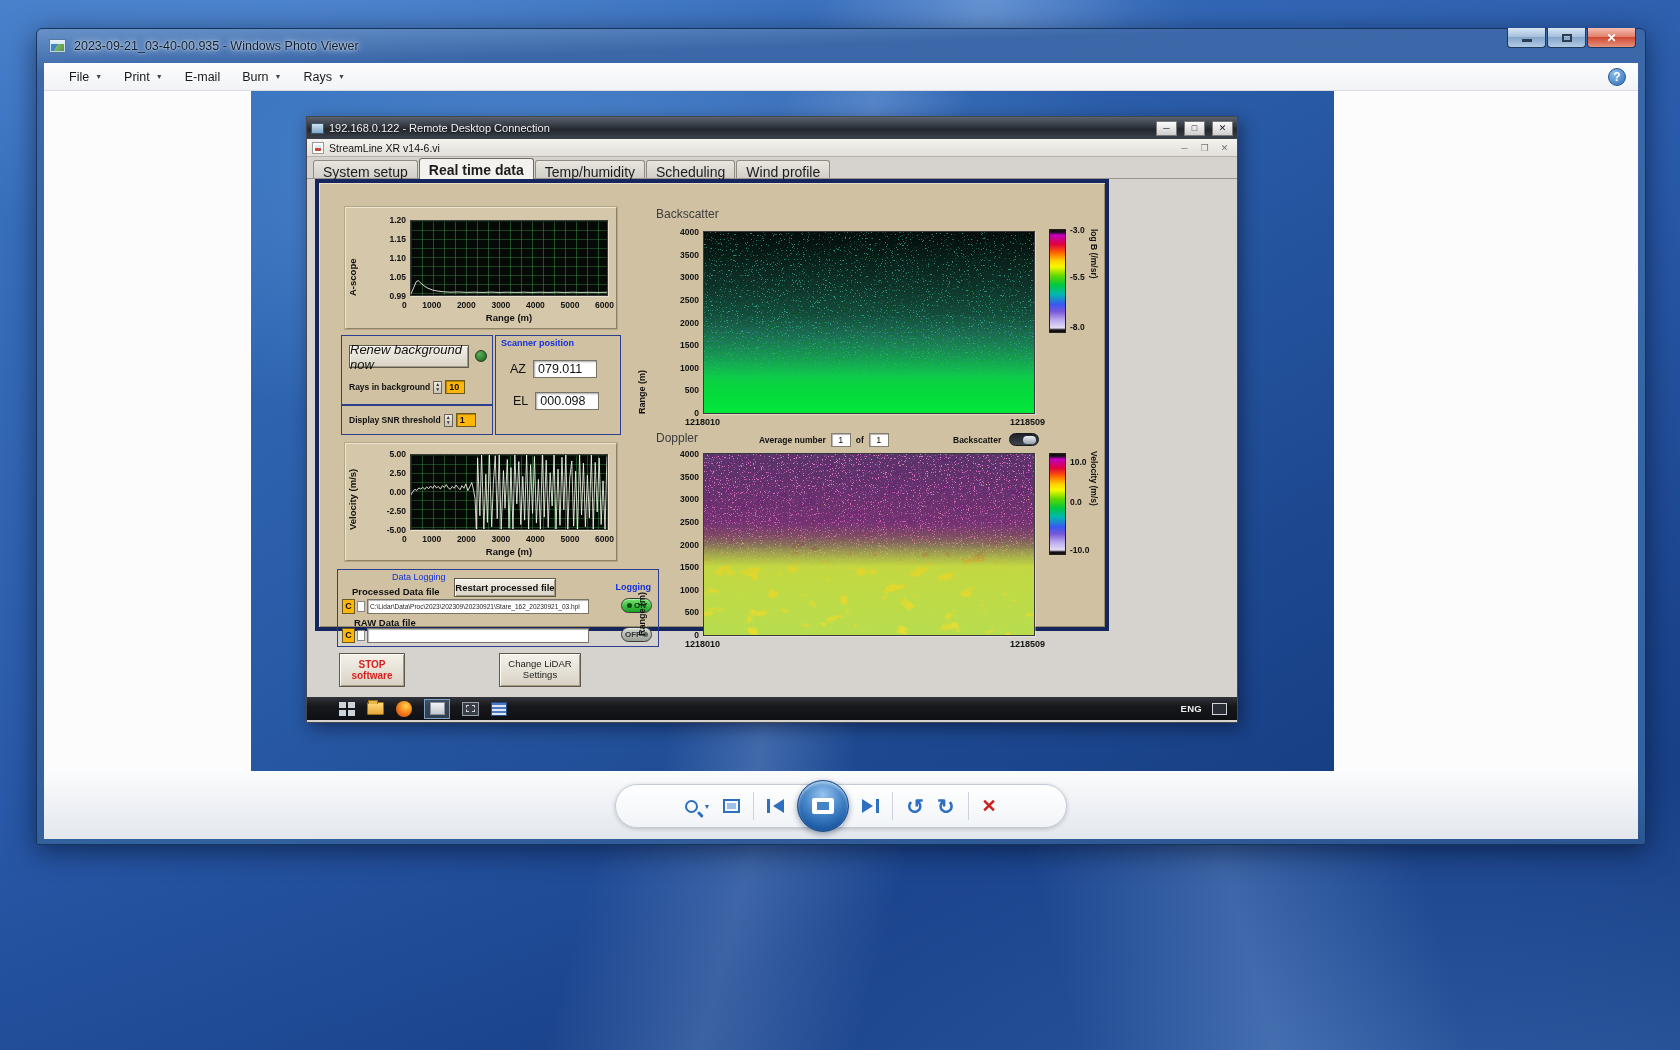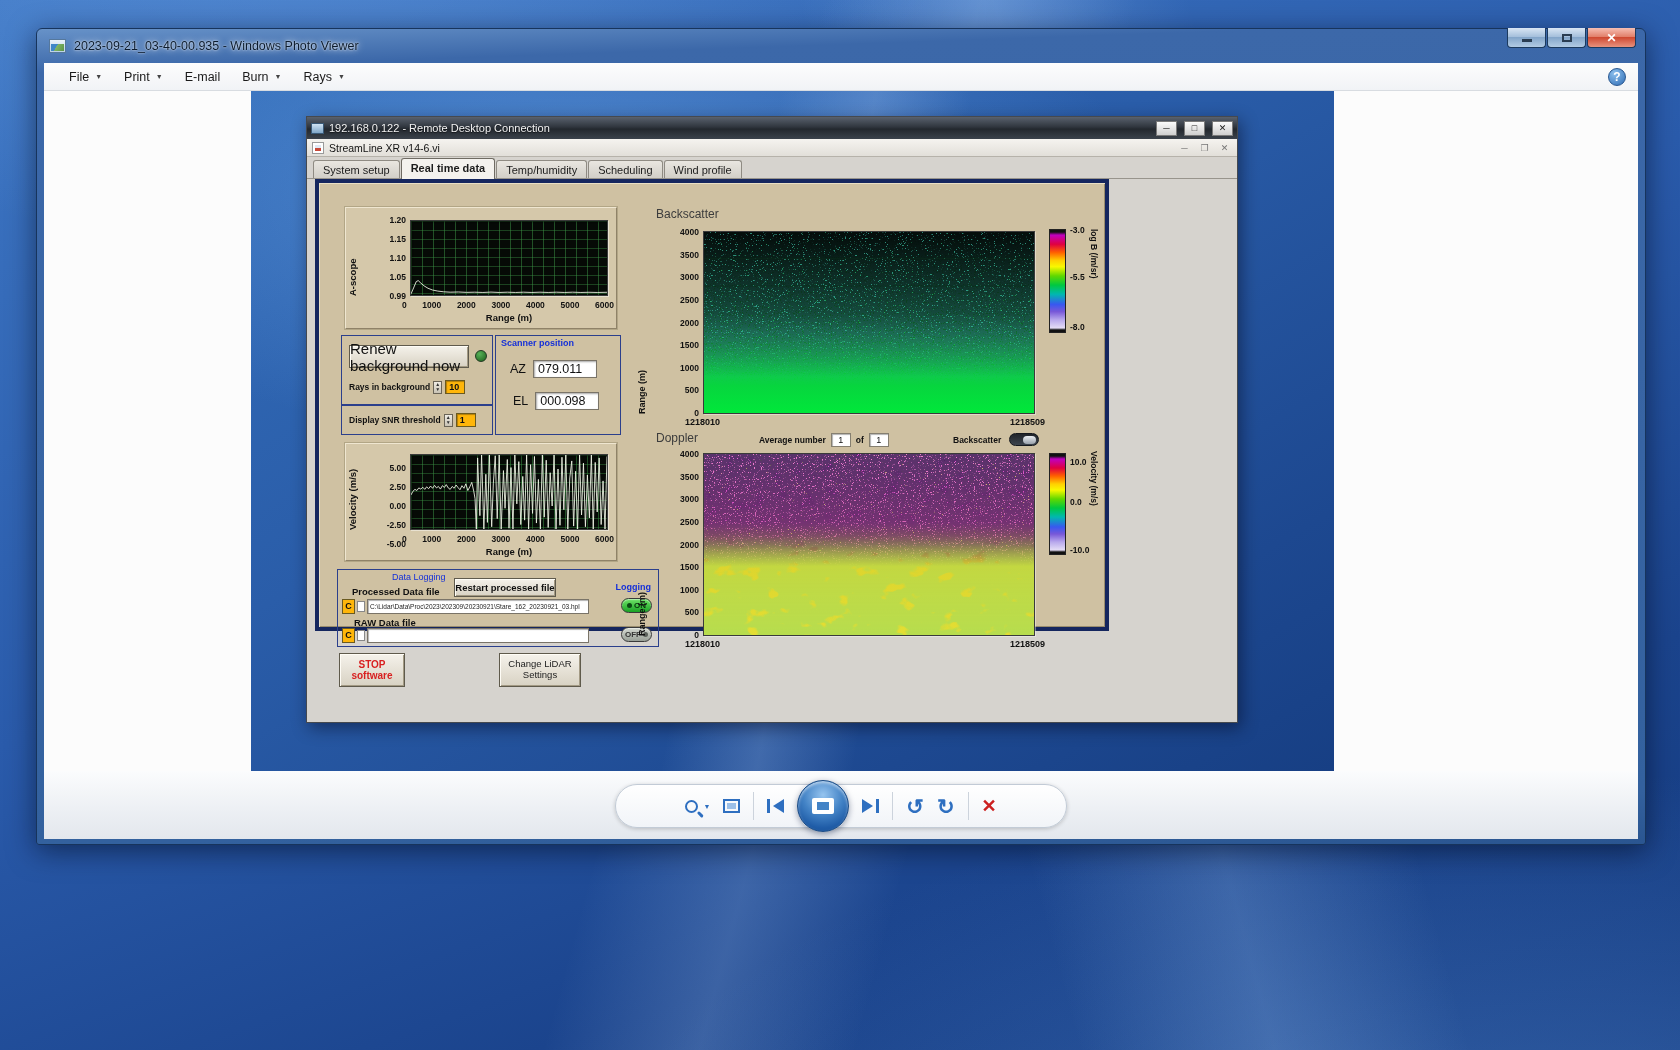--- a/index.html
+++ b/index.html
@@ -43,53 +43,53 @@
 .rdp-titlebar{height:22px;background:linear-gradient(#59616d,#30363e 45%,#23282e 55%,#3b424b);display:flex;align-items:center;padding:0 4px;gap:5px;}
 .rdp-icon{width:13px;height:11px;background:linear-gradient(#cfe2f2,#7fa6c8);border:1px solid #3a5a78;}
 .rdp-title{color:#f2f2f2;font-size:11px;flex:1;white-space:nowrap;text-shadow:0 1px 1px rgba(0,0,0,.6);}
 .rdp-btn{width:21px;height:15px;background:linear-gradient(#fbfbfb,#cfcfcf);border:1px solid #7a7a7a;font-size:9px;line-height:12px;display:flex;align-items:center;justify-content:center;color:#222;margin-left:2px;}
 .app-titlebar{height:18px;background:linear-gradient(#f5f3ef,#e2dfd9);border-bottom:1px solid #b6b2aa;display:flex;align-items:center;padding:0 5px;gap:5px;}
 .app-icon{width:12px;height:12px;background:#fff;border:1px solid #9a9a9a;position:relative;}
 .app-icon::after{content:"";position:absolute;inset:2px;background:linear-gradient(#e0e8f4 50%,#c84838 50%);}
 .app-title{font-size:10.5px;color:#111;flex:1;white-space:nowrap;}
 .app-glyph{font-size:9px;color:#767676;width:15px;text-align:center;}
 .tabbar{height:22px;background:#d6d3ce;display:flex;align-items:flex-end;padding-left:6px;border-bottom:1px solid #98948c;}
-.tab{height:18px;padding:3px 9px 0;font-size:11px;background:linear-gradient(#e9e6e0,#d2cfc8);border:1px solid #8f8b83;border-bottom:none;border-radius:3px 3px 0 0;margin-right:1px;color:#1c1c1c;white-space:nowrap;}
+.tab{height:18px;padding:3px 9px 0;font-size:14px;background:linear-gradient(#e9e6e0,#d2cfc8);border:1px solid #8f8b83;border-bottom:none;border-radius:3px 3px 0 0;margin-right:1px;color:#1c1c1c;white-space:nowrap;}
 .tab.active{height:21px;background:#f4f2ee;font-weight:bold;border-color:#6f6b63;margin-bottom:-1px;z-index:2;}
 .vi-area{position:absolute;left:0;right:0;top:62px;bottom:0;background:#d6d3ce;}
 
 
 .vi-panel{position:absolute;left:8px;top:0;width:794px;height:452px;background:#cfc1a2;border:4px solid #15265e;box-shadow:inset 1px 1px 0 #e9dfc4, inset -1px -1px 0 #9a8d6e;}
 
 .graph-card{position:absolute;background:#d5c8aa;border:1px solid;border-color:#efe6d0 #8f8268 #8f8268 #efe6d0;box-shadow:0 0 0 1px #b2a686;}
 #ascope-card{left:26px;top:24px;width:272px;height:122px;}
 #vel-card{left:26px;top:260px;width:272px;height:118px;}
 .g-plot{position:absolute;left:64px;width:198px;height:76px;background-color:#060a06;
  background-image:repeating-linear-gradient(to right, rgba(60,150,70,.5) 0 1px, transparent 1px 11px),
  repeating-linear-gradient(to bottom, rgba(60,150,70,.4) 0 1px, transparent 1px 9px);
  border:1px solid #3a3a3a;box-shadow:1px 1px 0 rgba(255,255,255,.45), inset 1px 1px 2px rgba(0,0,0,.65);}
 #ascope-card .g-plot{top:12px;} #vel-card .g-plot{top:10px;}
 .g-plot svg{position:absolute;inset:0;width:100%;height:100%;}
 .g-yticks{position:absolute;left:6px;width:54px;display:flex;flex-direction:column;justify-content:space-between;align-items:flex-end;font-size:8.5px;font-weight:bold;color:#111;}
-#ascope-card .g-yticks{top:7px;height:86px;} #vel-card .g-yticks{top:19px;height:86px;}
+#ascope-card .g-yticks{top:7px;height:86px;} #vel-card .g-yticks{top:5px;height:86px;}
 .g-xticks{position:absolute;left:56px;width:212px;display:flex;justify-content:space-between;font-size:8.5px;font-weight:bold;color:#111;}
 #ascope-card .g-xticks{top:92px;} #vel-card .g-xticks{top:90px;}
 .g-xlabel{position:absolute;left:64px;width:198px;text-align:center;font-size:9.5px;font-weight:bold;color:#111;}
 #ascope-card .g-xlabel{top:104px;} #vel-card .g-xlabel{top:102px;}
 .g-ylabel{position:absolute;left:1px;writing-mode:vertical-rl;transform:rotate(180deg);font-size:9.5px;font-weight:bold;color:#111;display:flex;align-items:center;}
 #ascope-card .g-ylabel{top:12px;height:76px;} #vel-card .g-ylabel{top:10px;height:76px;}
 
 .lv-box{position:absolute;border:1px solid #2b3f8c;}
 #bg-box1{left:22px;top:152px;width:152px;height:70px;}
 #bg-box2{left:22px;top:222px;width:152px;height:30px;}
 #scanner-box{left:176px;top:152px;width:126px;height:100px;}
 #datalog-box{left:18px;top:386px;width:322px;height:78px;}
 
 .lv-btn{background:linear-gradient(#f5f2eb,#d8d2c3);border:1px solid #5f5a4c;box-shadow:inset 1px 1px 0 #fffdf6, inset -1px -1px 0 #a39a84;color:#111;display:flex;align-items:center;justify-content:center;cursor:default;}
-#renew-btn{position:absolute;left:7px;top:9px;width:120px;height:23px;font-size:15px;}
+#renew-btn{position:absolute;left:7px;top:9px;width:120px;height:23px;font-size:13px;font-style:italic;}
 #renew-led{position:absolute;left:133px;top:14px;width:12px;height:12px;border-radius:50%;background:radial-gradient(circle at 35% 30%,#57b257,#1c5f1c);border:1px solid #223a22;}
 .ctl-row{position:absolute;display:flex;align-items:center;gap:3px;}
 #rays-row{left:7px;top:44px;} #snr-row{left:7px;top:7px;}
 .ctl-label{font-size:8.5px;font-weight:bold;color:#111;white-space:nowrap;}
 .spinner{width:9px;height:13px;background:linear-gradient(#efece4,#c9c3b4);border:1px solid #6a6456;display:flex;flex-direction:column;align-items:center;justify-content:center;font-size:5px;line-height:5px;color:#333;}
 .num-field{background:#ffb60a;border:1px solid #6a5a20;box-shadow:inset 1px 1px 1px rgba(0,0,0,.3);font-size:9px;font-weight:bold;padding:1px 3px;min-width:20px;color:#111;}
 .box-title{position:absolute;left:5px;top:2px;color:#1530d8;font-size:9px;font-weight:bold;white-space:nowrap;}
 .axis-row{position:absolute;display:flex;align-items:center;gap:7px;}
 #az-row{left:14px;top:24px;} #el-row{left:17px;top:56px;}
 .axis-label{font-size:12.5px;color:#111;}
@@ -510,20 +510,36 @@
               <span>1218509</span>
             </div>
             <div class="cbar" id="dp-cbar"></div>
             <span class="cb-tick" id="dp-ct0">10.0</span>
             <span class="cb-tick" id="dp-ct1">0.0</span>
             <span class="cb-tick" id="dp-ct2">-10.0</span>
             <div class="cb-label" id="dp-cblab">Velocity (m/s)</div>
 
           </div>
 
+          <div class="rdp-taskbar">
+            <span class="tb-grid"></span>
+            <span class="tb-folder"></span>
+            <span class="tb-ff"></span>
+            <span class="tb-active">
+                  <span class="inner"></span>
+                </span>
+            <span class="tb-app2">
+                  <span class="inner"></span>
+                </span>
+            <span class="tb-app3"></span>
+            <span class="tb-right">
+              <span class="tb-lang">ENG</span>
+              <span class="tb-monitor"></span>
+            </span>
+          </div>
         </div>
       </div>
 
     </div>
   </div>
 
   <div class="pv-chrome">
     <div class="pv-toolbar">
       <div class="tb-ctl">
             <span class="mag"></span>

